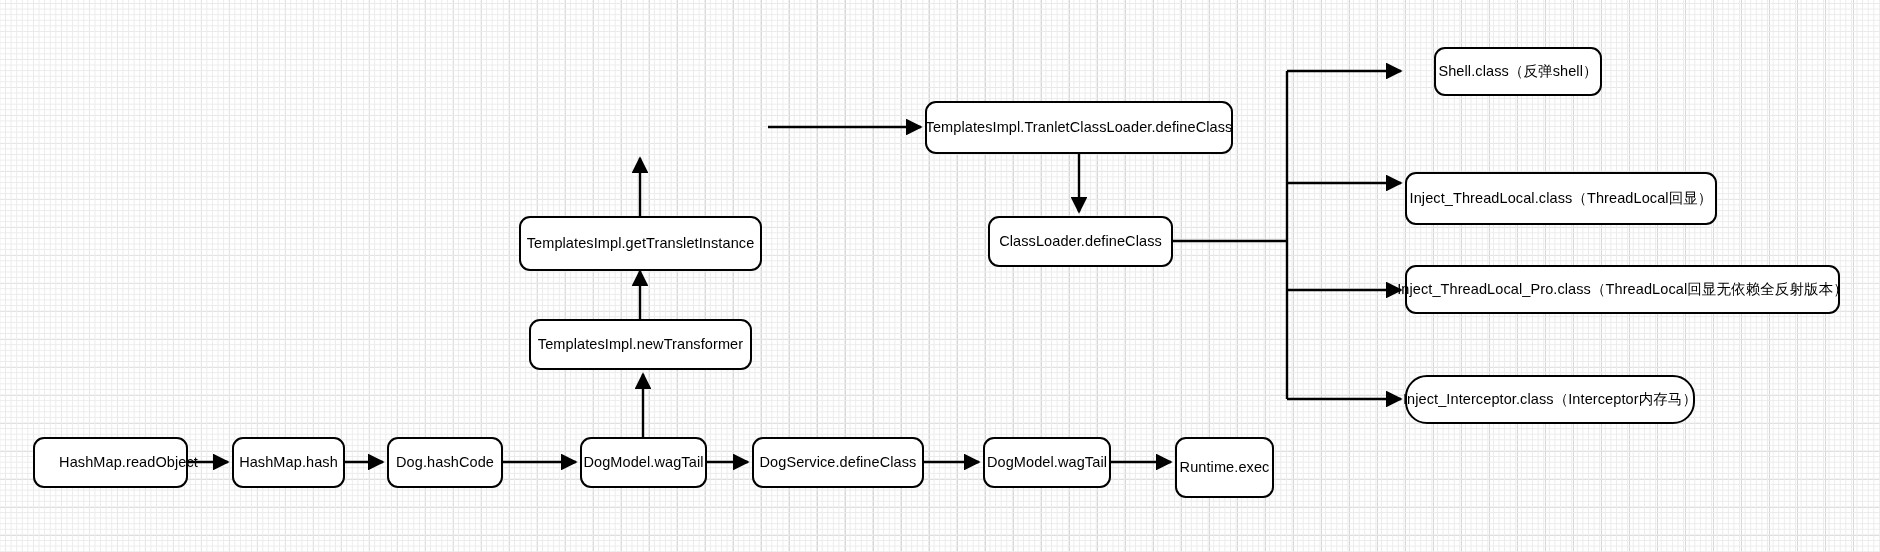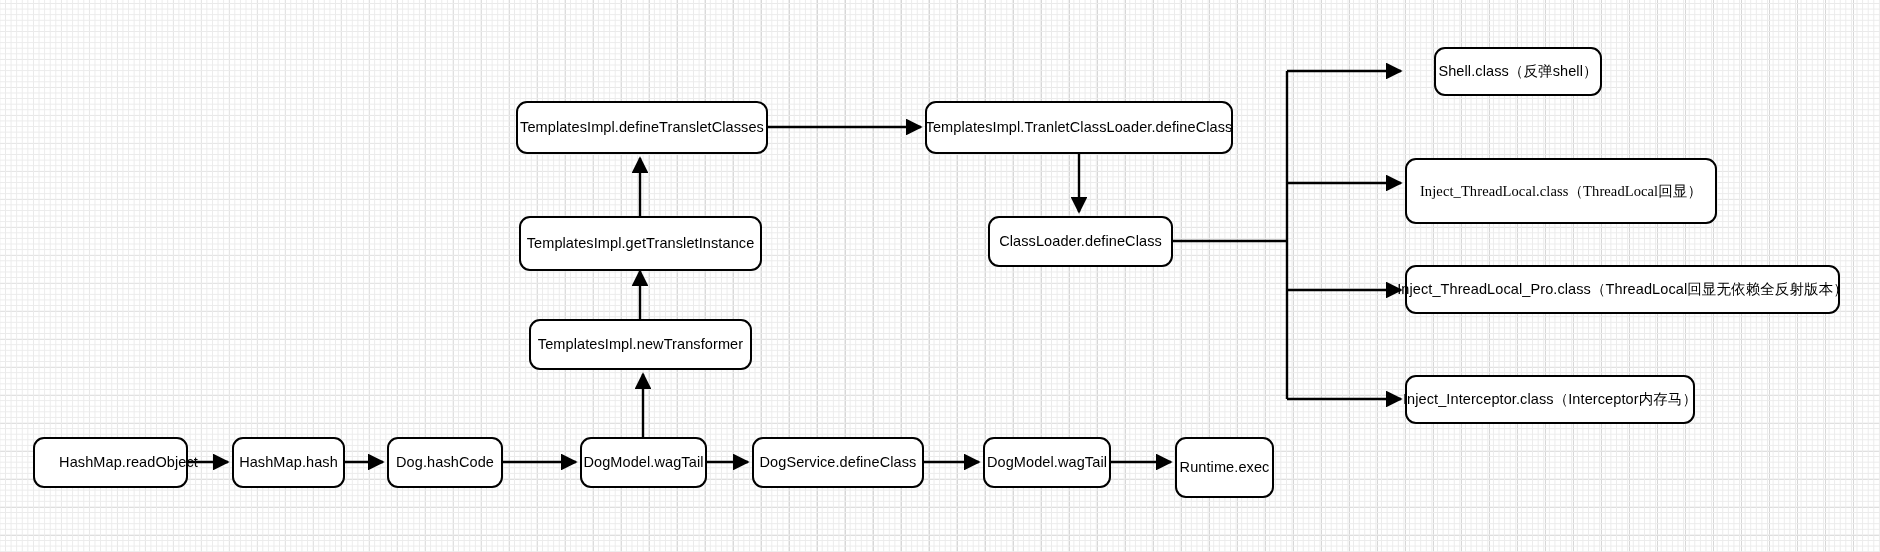--- a/index.html
+++ b/index.html
@@ -134,41 +134,38 @@
   </div>
 
   <div class="node" style="left:529px; top:319px; width:223px; height:51px;">
     <span>TemplatesImpl.newTransformer</span>
   </div>
 
   <div class="node" style="left:519px; top:216px; width:243px; height:55px;">
     <span>TemplatesImpl.getTransletInstance</span>
   </div>
 
-  <div class="node" style="left:516px; top:101px; width:252px; height:53px;">
-    <span>TemplatesImpl.defineTransletClasses</span>
-  </div>
 
   <div class="node" style="left:925px; top:101px; width:308px; height:53px;">
     <span>TemplatesImpl.TranletClassLoader.defineClass</span>
   </div>
 
   <div class="node" style="left:988px; top:216px; width:185px; height:51px;justify-content:center;">
     <span>ClassLoader.defineClass</span>
   </div>
 
   <div class="node cjk" style="left:1405px; top:47px; width:168px; height:49px;margin-left:29px;">
     <span>Shell.class（反弹shell）</span>
   </div>
 
-  <div class="node cjk" style="left:1405px; top:158px; width:312px; height:66px;font-family:Liberation Serif, serif;">
+  <div class="node cjk" style="left:1405px; top:172px; width:312px; height:53px;">
     <span>Inject_ThreadLocal.class（ThreadLocal回显）</span>
   </div>
 
   <div class="node cjk" style="left:1405px; top:265px; width:435px; height:49px;">
     <span>Inject_ThreadLocal_Pro.class（ThreadLocal回显无依赖全反射版本）</span>
   </div>
 
-  <div class="node cjk" style="left:1405px; top:375px; width:290px; height:49px;">
+  <div class="node cjk" style="left:1405px; top:375px; width:290px; height:49px;border-radius:22px;">
     <span>Inject_Interceptor.class（Interceptor内存马）</span>
   </div>
 
 </div>
 
 </body></html>

